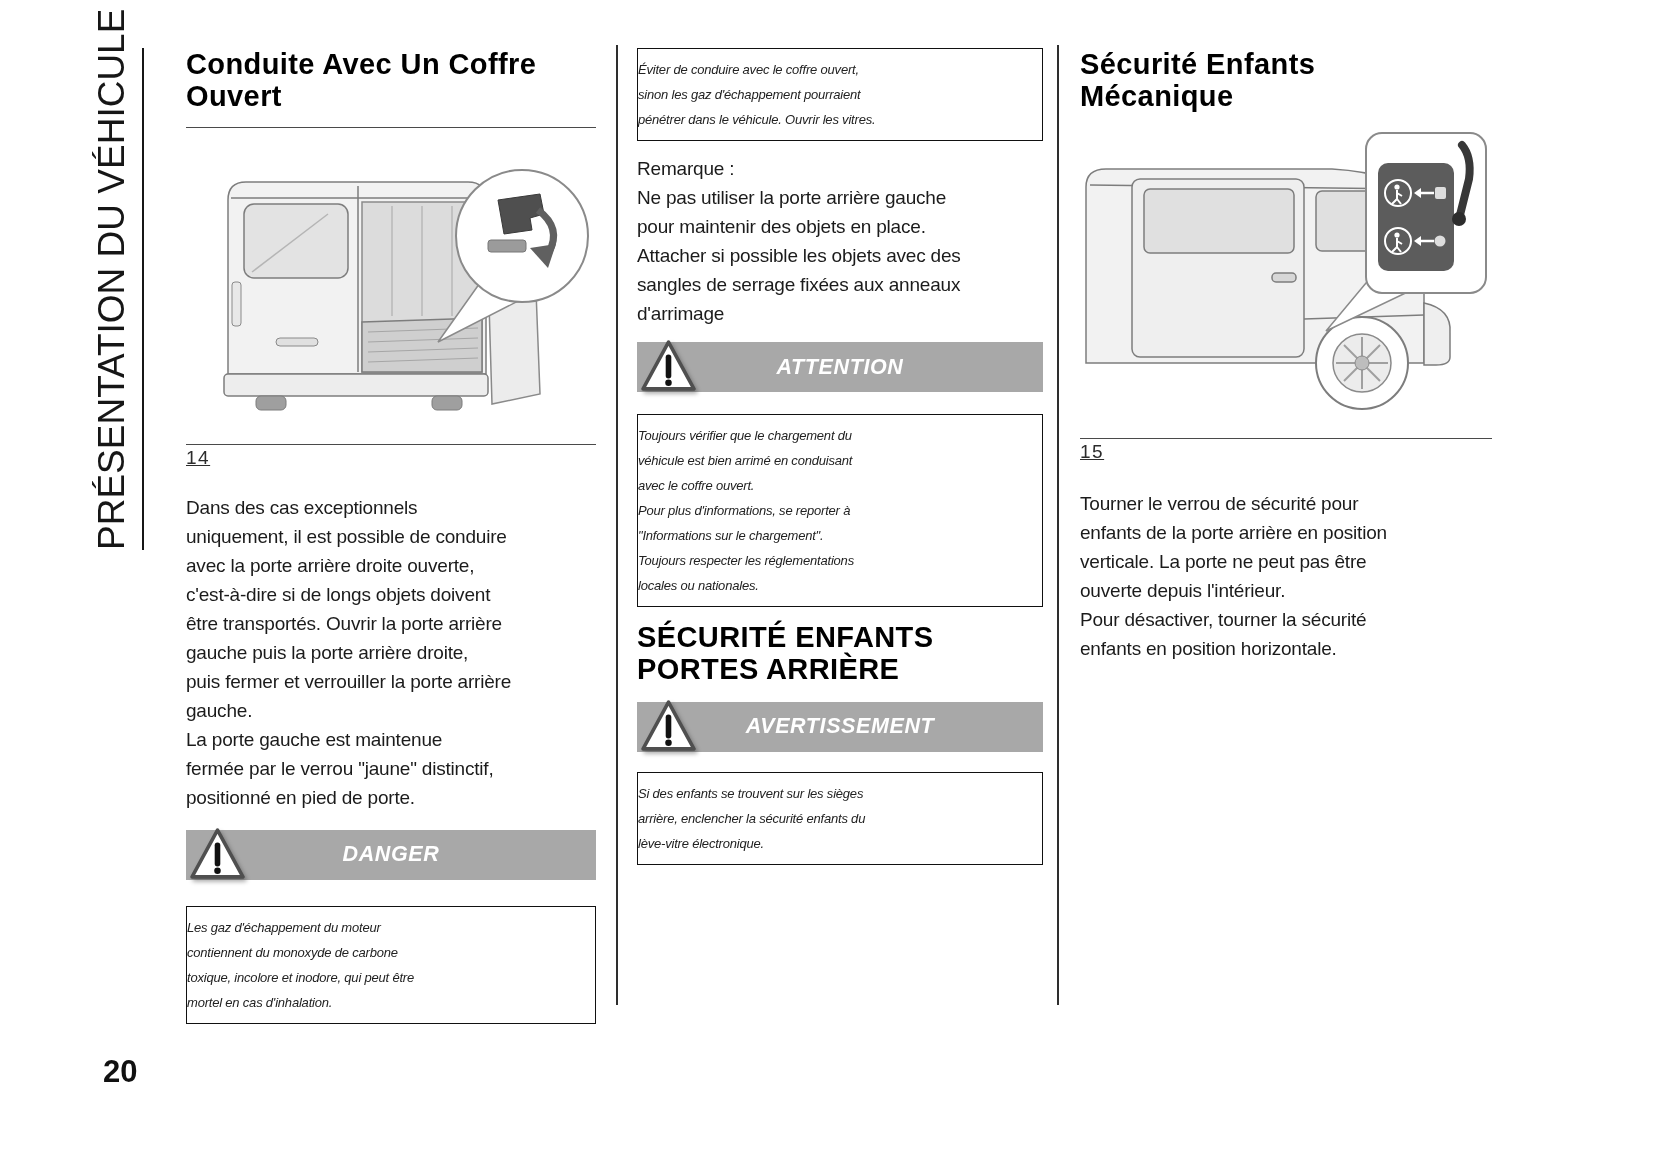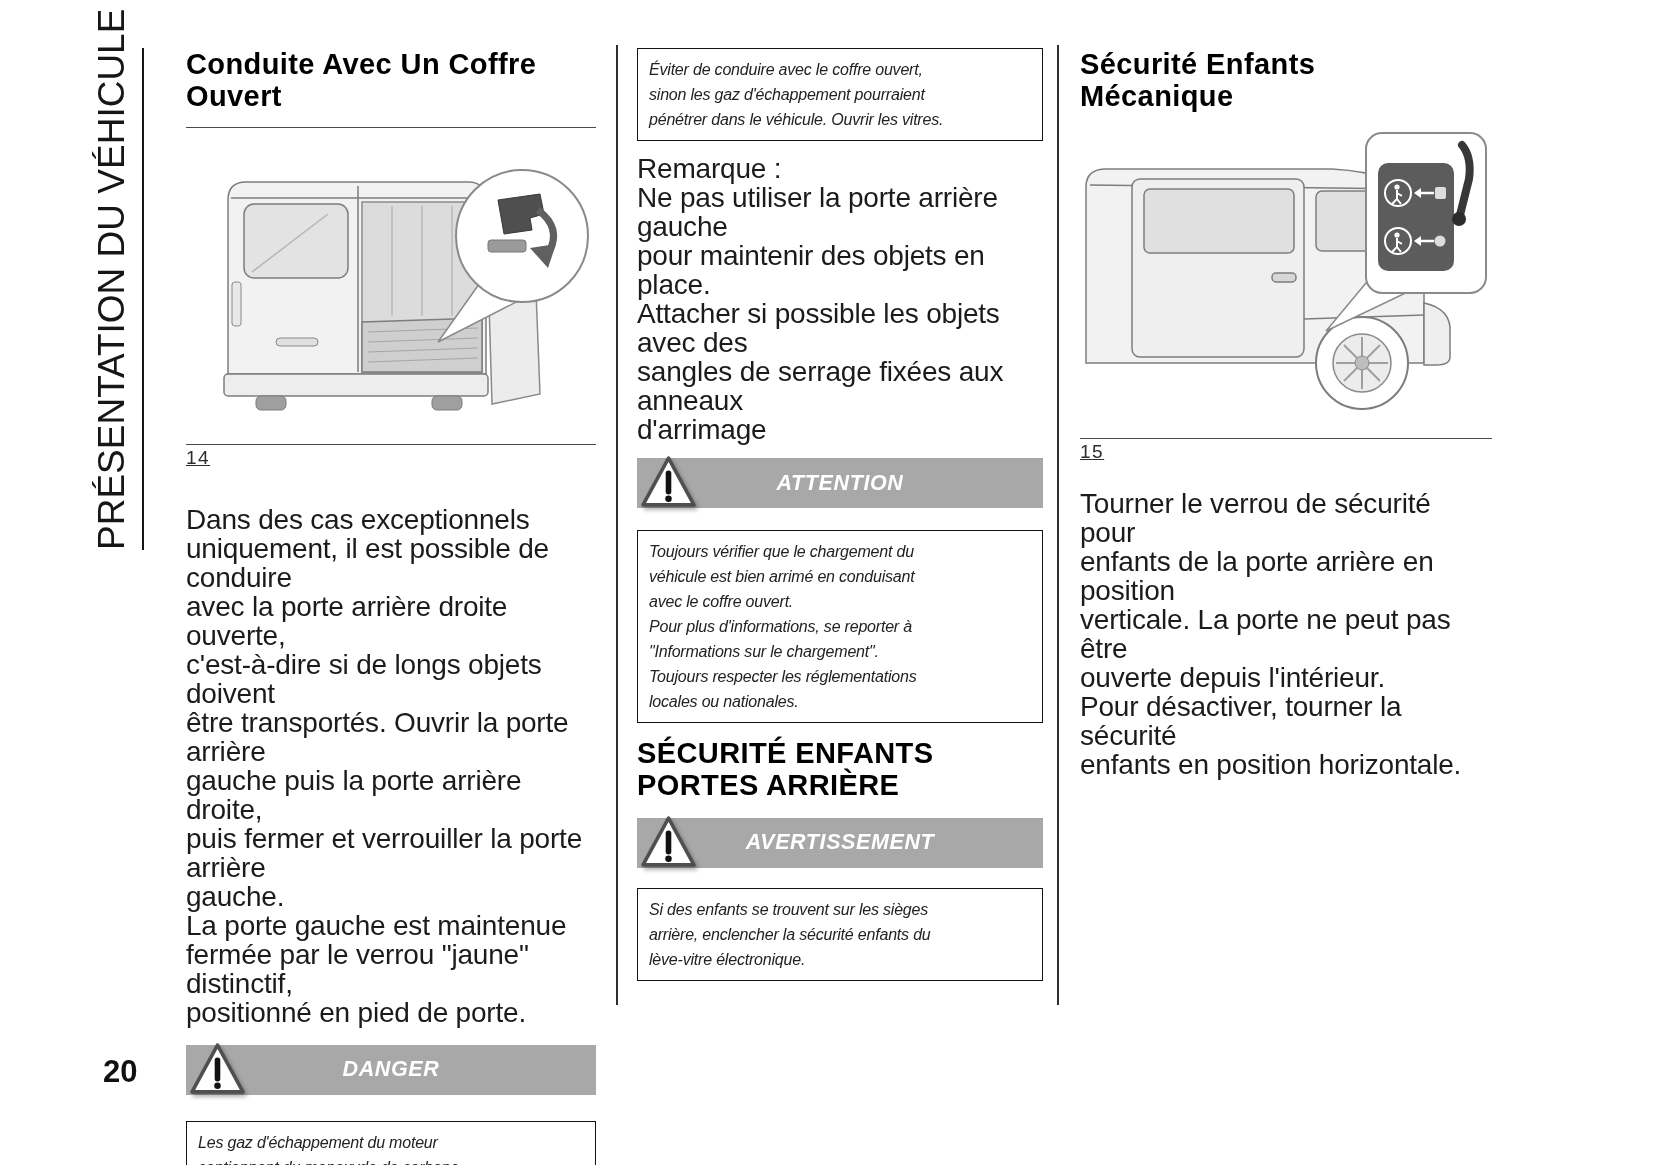--- a/index.html
+++ b/index.html
@@ -21,35 +21,35 @@
   .col { position:absolute; top:48px; }
   .col1 { left:186px; width:410px; }
   .col2 { left:637px; width:406px; }
   .col3 { left:1080px; width:412px; }
   .heading { font-size:29px; font-weight:bold; line-height:1.12; letter-spacing:.4px; color:#000000; white-space:pre-line; }
   .hrule { height:1px; background:var(--rule,#4a4a4a); margin-top:14px; }
   .figure { margin-top:16px; }
   .figure svg { display:block; width:100%; height:auto; }
   .figrule { height:1px; background:var(--rule,#4a4a4a); margin-top:5px; }
   .figno { font-size:19px; color:#2c2c2c; margin-top:2px; letter-spacing:1.5px;text-decoration:underline; }
-  .body { font-size:28px; line-height:29px; letter-spacing:-.2px; white-space:pre-line; color:#1b1b1b; }
+  .body { font-size:19px; line-height:29px; letter-spacing:-.2px; white-space:pre-line; color:#1b1b1b; }
   .nbox {
-    border:1px solid #111; padding:8px 11px; font-style:italic;
-    font-size:16px; line-height:25px; letter-spacing:-.2px; white-space:pre-line; color:#222;
+    border:1px solid #111; padding:8px 0; font-style:italic;
+    font-size:13px; line-height:25px; letter-spacing:-.2px; white-space:pre-line; color:#222;
   }
   .banner {
     position:relative; height:50px; background:var(--banner-bg,#a8a8a8);
     display:flex; align-items:center; justify-content:center;
   }
   .banner-text { color:var(--banner-text,#ffffff); font-weight:bold; font-style:italic; font-size:21.5px; letter-spacing:.6px; }
   .tri { position:absolute; left:3px; top:-4px; width:57px; height:57px; filter:drop-shadow(2px 3px 2px rgba(0,0,0,.32)); }
   .tri svg { display:block; width:100%; height:100%; }
   .pageno { position:absolute; left:84px; top:1054px; font-size:31px; font-weight:bold; color:#111;margin-left:19px; }
   .mt10{margin-top:10px}.mt13{margin-top:13px}.mt14{margin-top:14px}.mt16{margin-top:16px}
-  .mt18{margin-top:18px}.mt20{margin-top:20px}.mt22{margin-top:22px}.mt24{margin-top:36px}
+  .mt18{margin-top:18px}.mt20{margin-top:20px}.mt22{margin-top:22px}.mt24{margin-top:24px}
   .mt26{margin-top:26px}
 </style>
 </head>
 <body>
 
 <div class="page">
 
   <div class="side-label-wrap">
     <div class="side-label">PRÉSENTATION DU VÉHICULE</div>
   </div>

